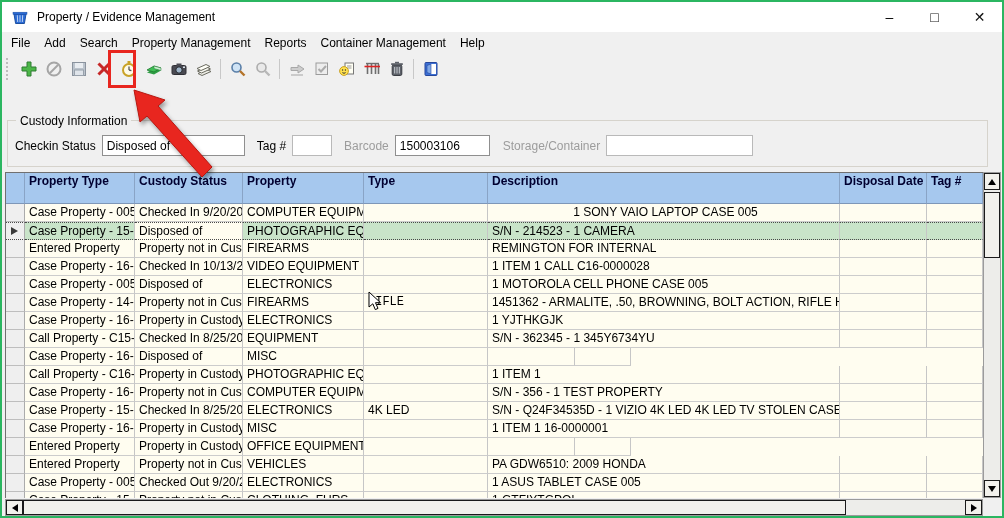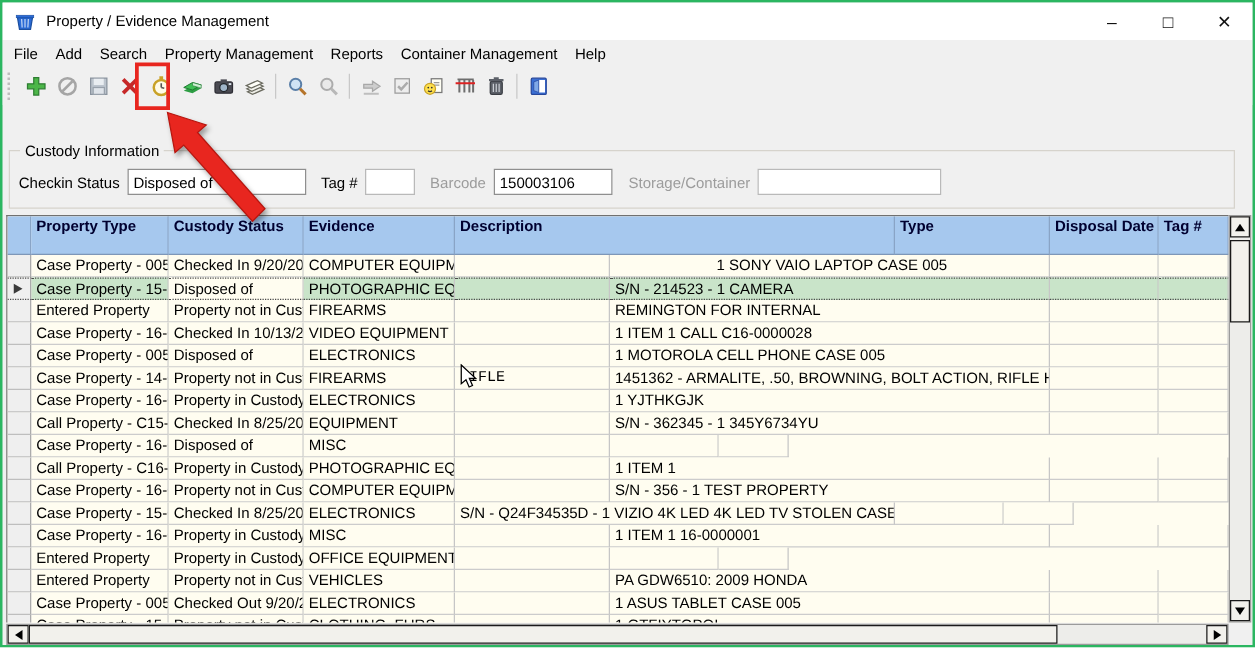--- a/index.html
+++ b/index.html
@@ -243,23 +243,23 @@
       <span class="fld-label dim" style="margin-left:13px;">Storage/Container</span>
       <input class="fld-input" style="margin-left: 6px; width: 147px; border-color: rgb(185, 185, 185);" value="">
     </div>
   </div>
 
   <div class="grid" id="grid">
       <div class="g-header">
         <div class="g-hcell" style="width: 19px;"></div>
         <div class="g-hcell" style="width: 110px;">Property Type</div>
         <div class="g-hcell" style="width: 108px;">Custody Status</div>
-        <div class="g-hcell" style="width: 121px;">Evidence</div>
+        <div class="g-hcell" style="width: 121px;">Property</div>
+        <div class="g-hcell" style="width: 124px;">Type</div>
         <div class="g-hcell" style="width: 352px;">Description</div>
-        <div class="g-hcell" style="width: 124px;">Type</div>
         <div class="g-hcell" style="width: 87px;">Disposal Date</div>
         <div class="g-hcell" style="width: 56px;">Tag #</div>
       </div>
       <div class="g-row">
         <div class="g-cell g-sel" style="width: 19px;"></div>
         <div class="g-cell" style="width: 110px;">Case Property - 005</div>
         <div class="g-cell" style="width: 108px;">Checked In 9/20/201</div>
         <div class="g-cell" style="width: 121px;">COMPUTER EQUIPMEI</div>
         <div class="g-cell" style="width: 124px;"></div>
         <div class="g-cell" style="width: 352px; text-align: center;">1 SONY VAIO LAPTOP CASE 005</div>
@@ -365,20 +365,21 @@
         <div class="g-cell" style="width: 124px;"></div>
         <div class="g-cell" style="width: 352px;">S/N - 356 - 1 TEST PROPERTY</div>
         <div class="g-cell" style="width: 87px;"></div>
         <div class="g-cell" style="width: 56px;"></div>
       </div>
       <div class="g-row">
         <div class="g-cell g-sel" style="width: 19px;"></div>
         <div class="g-cell" style="width: 110px;">Case Property - 15-01</div>
         <div class="g-cell" style="width: 108px;">Checked In 8/25/201</div>
         <div class="g-cell" style="width: 121px;">ELECTRONICS</div>
+        <div class="g-cell" style="width: 124px;">4K LED</div>
         <div class="g-cell" style="width: 352px;">S/N - Q24F34535D - 1 VIZIO 4K LED 4K LED TV STOLEN CASE 15-012</div>
         <div class="g-cell" style="width: 87px;"></div>
         <div class="g-cell" style="width: 56px;"></div>
       </div>
       <div class="g-row">
         <div class="g-cell g-sel" style="width: 19px;"></div>
         <div class="g-cell" style="width: 110px;">Case Property - 16-00</div>
         <div class="g-cell" style="width: 108px;">Property in Custody</div>
         <div class="g-cell" style="width: 121px;">MISC</div>
         <div class="g-cell" style="width: 124px;"></div>

